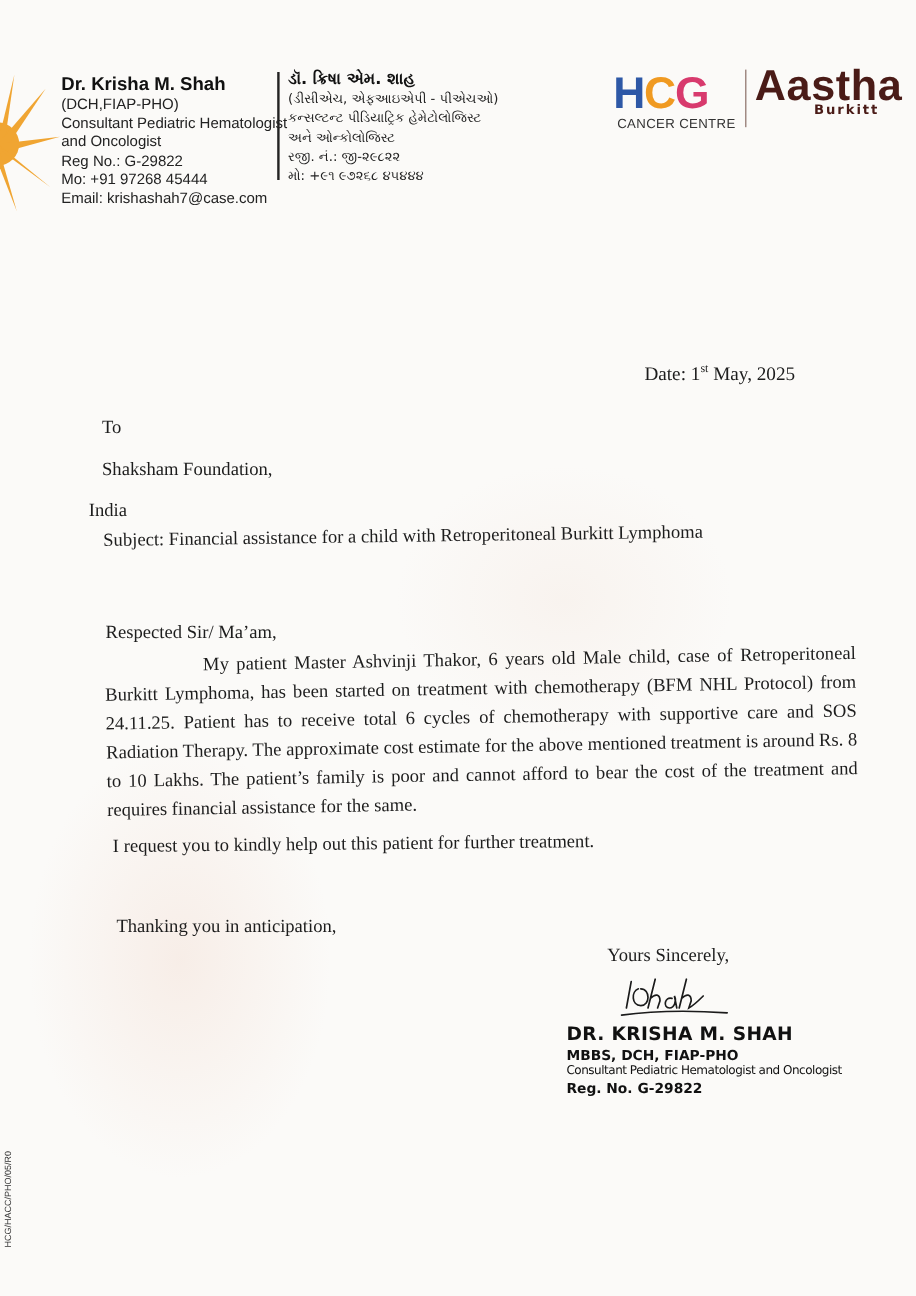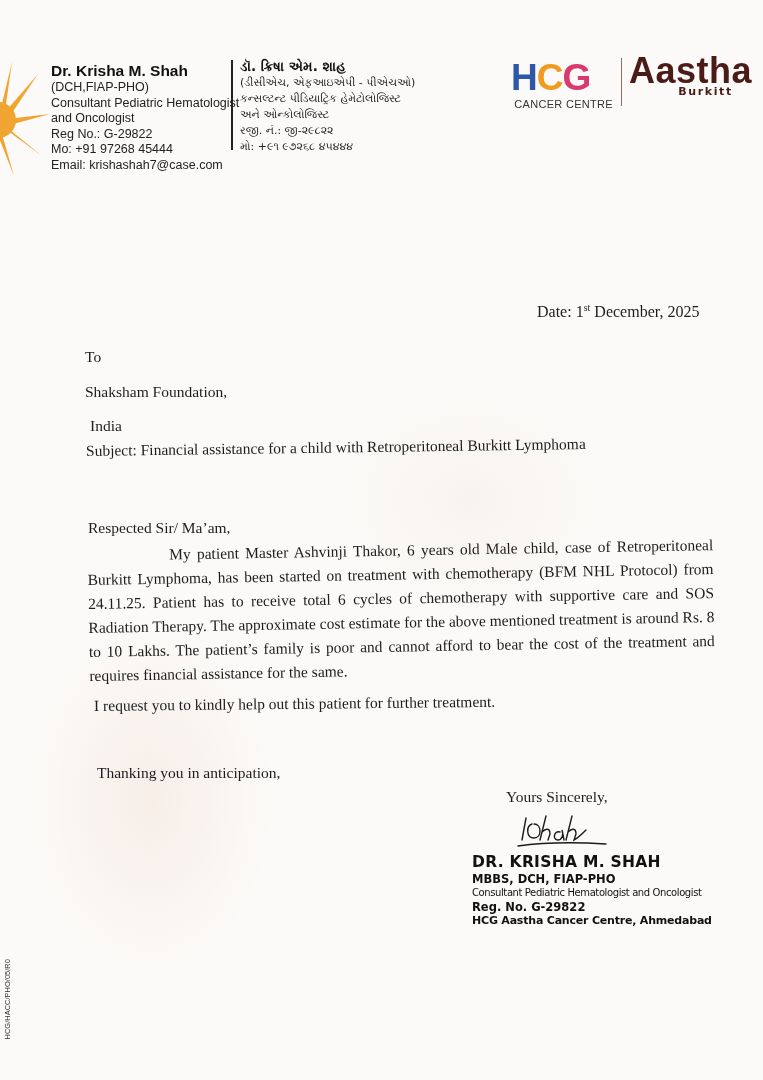--- a/index.html
+++ b/index.html
@@ -37,21 +37,21 @@
   .aastha { left: 629px; top: 56px; text-align: center; }
   .aastha-name { font-family: "Liberation Sans", sans-serif; font-weight: bold; font-size: 36px; line-height: 30px; color: #4a1b17; letter-spacing: 0.5px; }
   .aastha-sub { font-family: "DejaVu Sans", sans-serif; font-weight: bold; font-size: 11px; color: #4a1b17; letter-spacing: 1.6px; margin-left: 30px; margin-top: -1px; }
 
   
   .body-text { font-size: 15.5px; line-height: 22px; color: #1d1d1d; }
   .date { left: 537px; top: 297px; font-size: 16px; }
   .date sup { font-size: 10px; }
   .to { left: 85px; top: 346px; text-align: right; }
   .recipient { left: 85px; top: 381px; }
-  .country { left: 90px; top: 415px; font-family: Liberation Serif, serif; }
+  .country { left: 74px; top: 415px; font-family: Liberation Serif, serif; }
   .subject { left: 86px; top: 440px; transform: rotate(-0.8deg); transform-origin: left center; }
   .salutation { left: 88px; top: 517px; }
   .para { left: 87px; top: 544px; width: 626px; text-align: justify; transform: rotate(-1deg); transform-origin: left top; }
   .para p { margin: 0; text-indent: 82px; line-height: 24px; }
   .request { left: 94px; top: 695px; transform: rotate(-0.6deg); transform-origin: left center; }
   .thanks { left: 97px; top: 762px; }
   .closing { left: 506px; top: 786px; }
 
   .signature { left: 506px; top: 810px; width: 110px; height: 40px; }
   .sign-block { left: 472px; top: 853px; font-family: "DejaVu Sans", sans-serif; color: #111; }
@@ -105,21 +105,21 @@
     <span class="hcg-h">H</span><span class="hcg-c">C</span><span class="hcg-g">G</span>
   </div>
   <div class="hcg-sub">CANCER CENTRE</div>
 </div>
 <div class="abs logo-sep"></div>
 <div class="abs aastha">
   <div class="aastha-name">Aastha</div>
   <div class="aastha-sub">Burkitt</div>
 </div>
 
-<div class="abs body-text date"><span>Date: 1</span><sup>st</sup><span> December, 2025</span></div>
+<div class="abs body-text date"><span>Date: 1</span><sup>st</sup><span> May, 2025</span></div>
 
 <div class="abs body-text to">To</div>
 <div class="abs body-text recipient">Shaksham Foundation,</div>
 <div class="abs body-text country">India</div>
 <div class="abs body-text subject">Subject: Financial assistance for a child with Retroperitoneal Burkitt Lymphoma</div>
 
 <div class="abs body-text salutation">Respected Sir/ Ma’am,</div>
 <div class="abs body-text para">
   <p>My patient Master Ashvinji Thakor, 6 years old Male child, case of Retroperitoneal Burkitt Lymphoma, has been started on treatment with chemotherapy (BFM NHL Protocol) from 24.11.25. Patient has to receive total 6 cycles of chemotherapy with supportive care and SOS Radiation Therapy. The approximate cost estimate for the above mentioned treatment is around Rs. 8 to 10 Lakhs. The patient’s family is poor and cannot afford to bear the cost of the treatment and requires financial assistance for the same.</p>
 </div>
@@ -136,16 +136,15 @@
     <path d="M66 6 L60 30 M62 22 C66 18 70 18 70 24 L68 30 C72 28 76 24 80 20"></path>
     <path d="M12 36 C40 32 70 32 100 34"></path>
   </g>
 </svg>
 
 <div class="abs sign-block">
   <div class="sign-name">DR. KRISHA M. SHAH</div>
   <div class="sign-quals">MBBS, DCH, FIAP-PHO</div>
   <div class="sign-title">Consultant Pediatric Hematologist and Oncologist</div>
   <div class="sign-reg">Reg. No. G-29822</div>
-  <div class="sign-hosp">HCG Aastha Cancer Centre, Ahmedabad</div>
 </div>
 
 <div class="abs docref">HCG/HACC/PHO/05/R0</div>
 
 </body></html>

